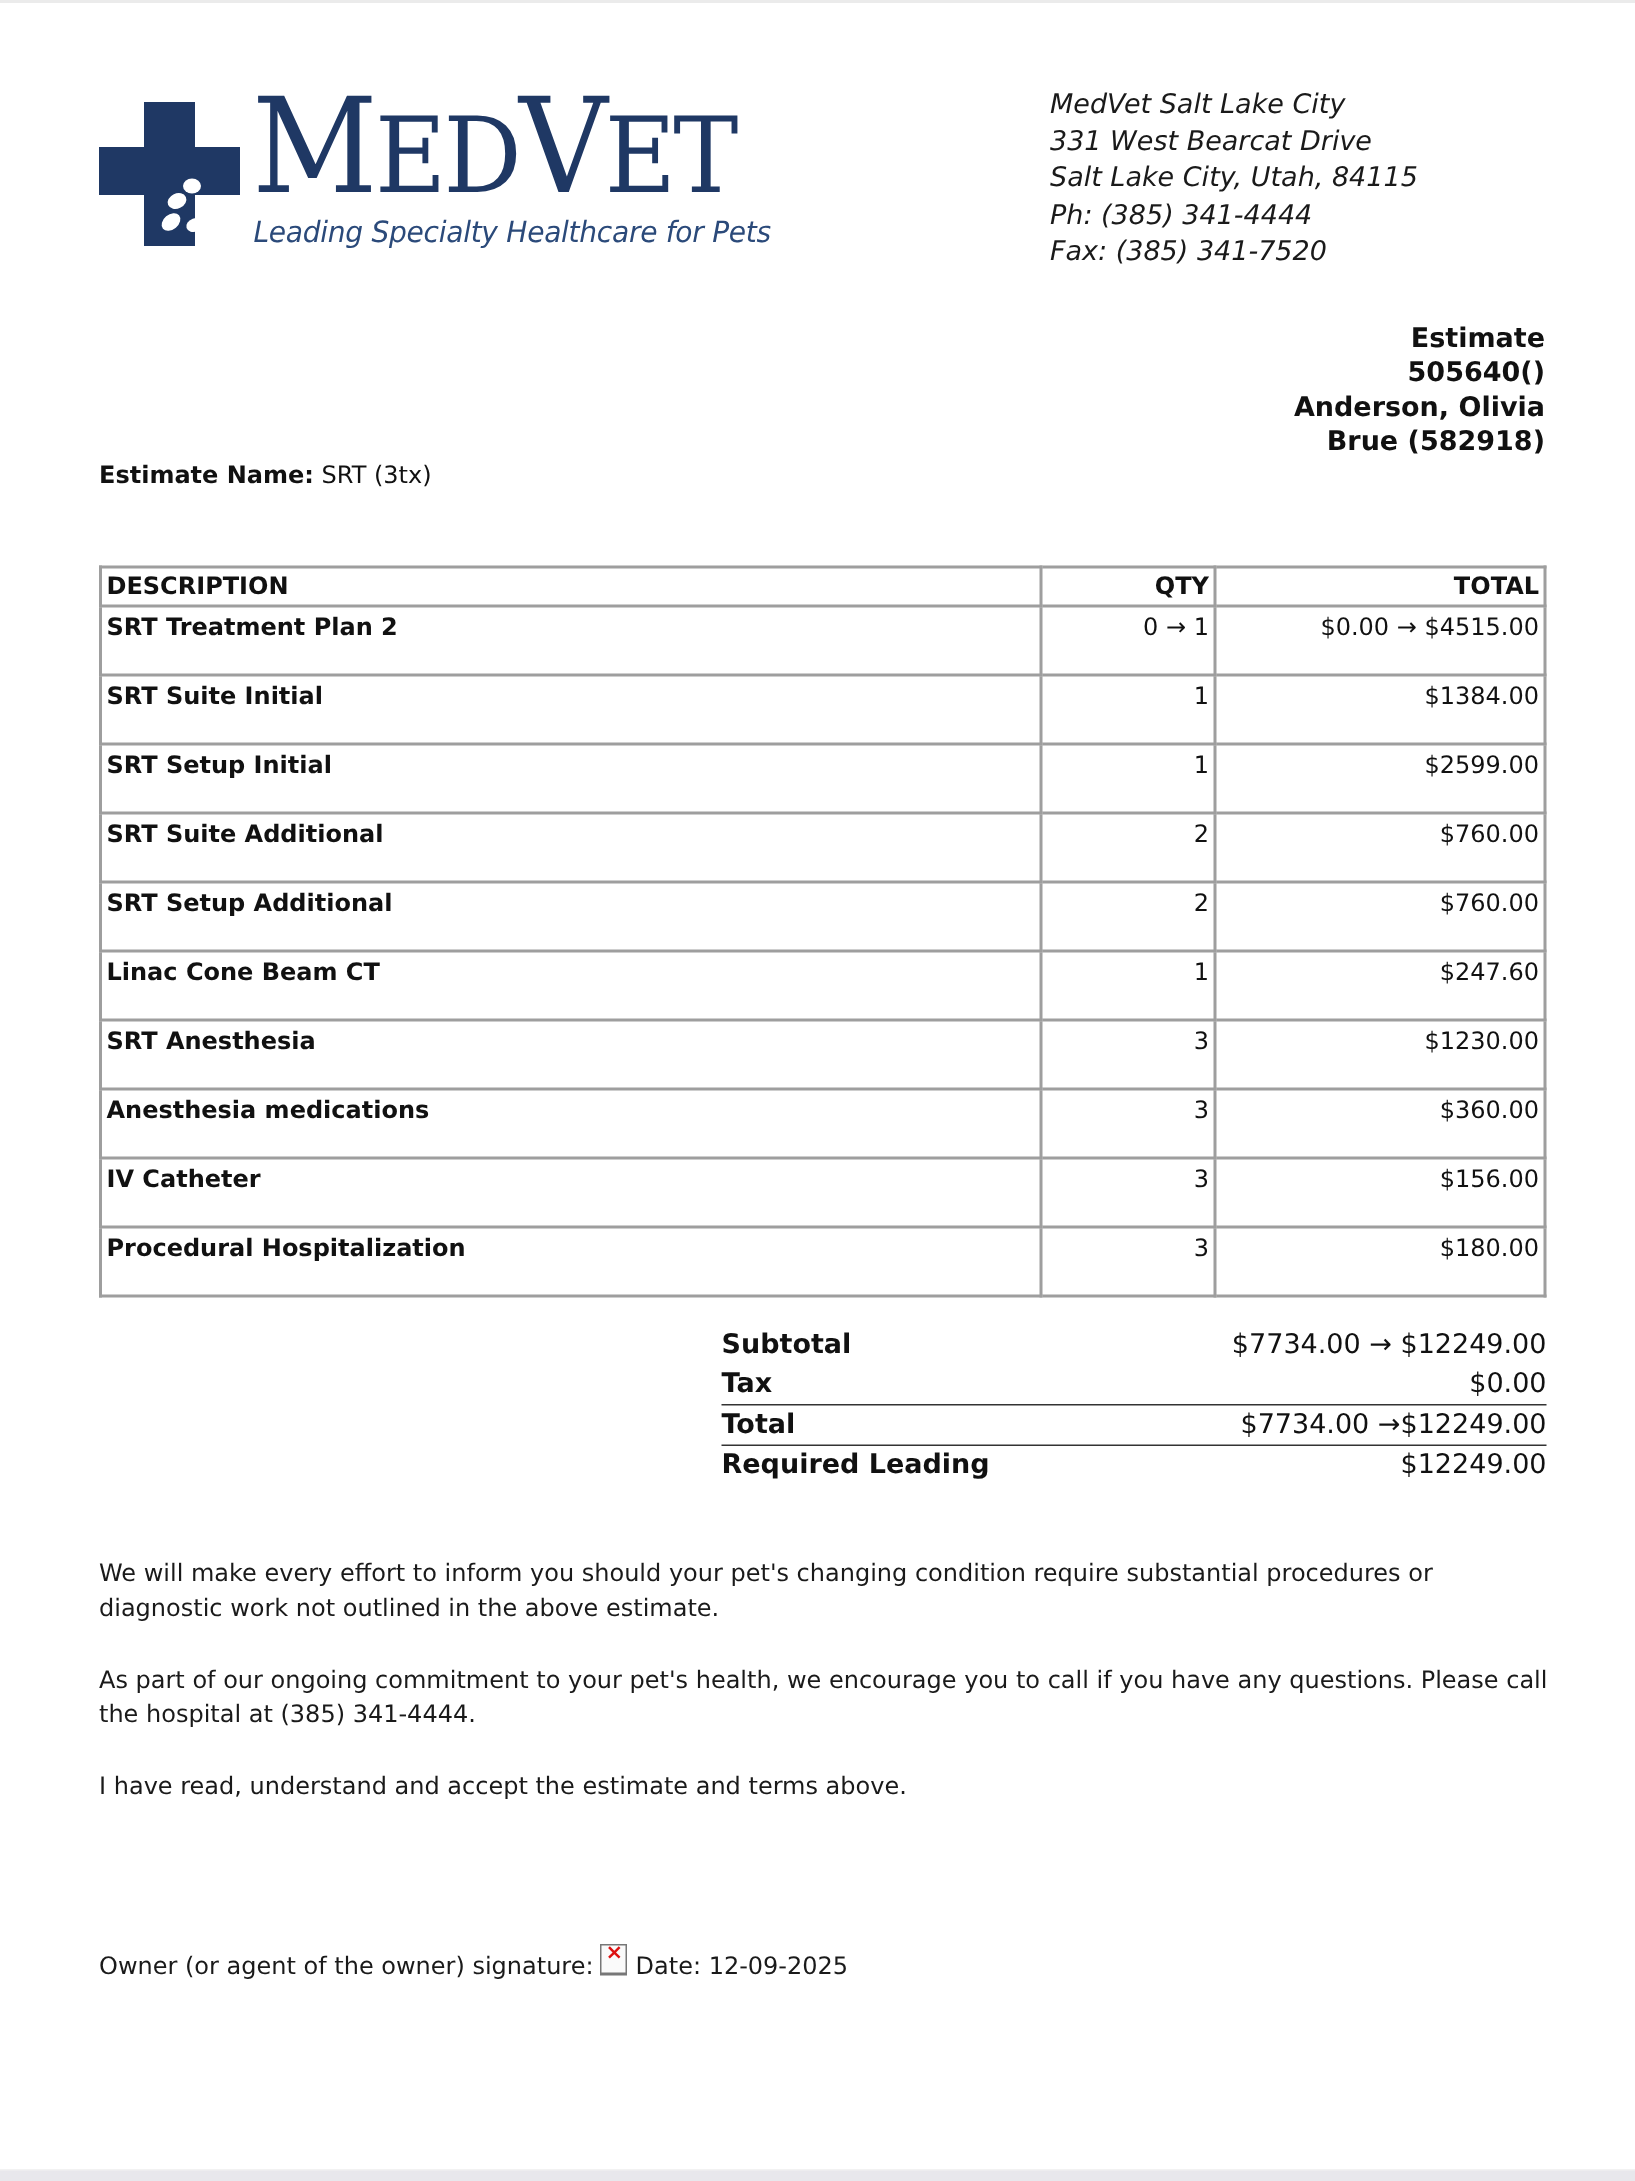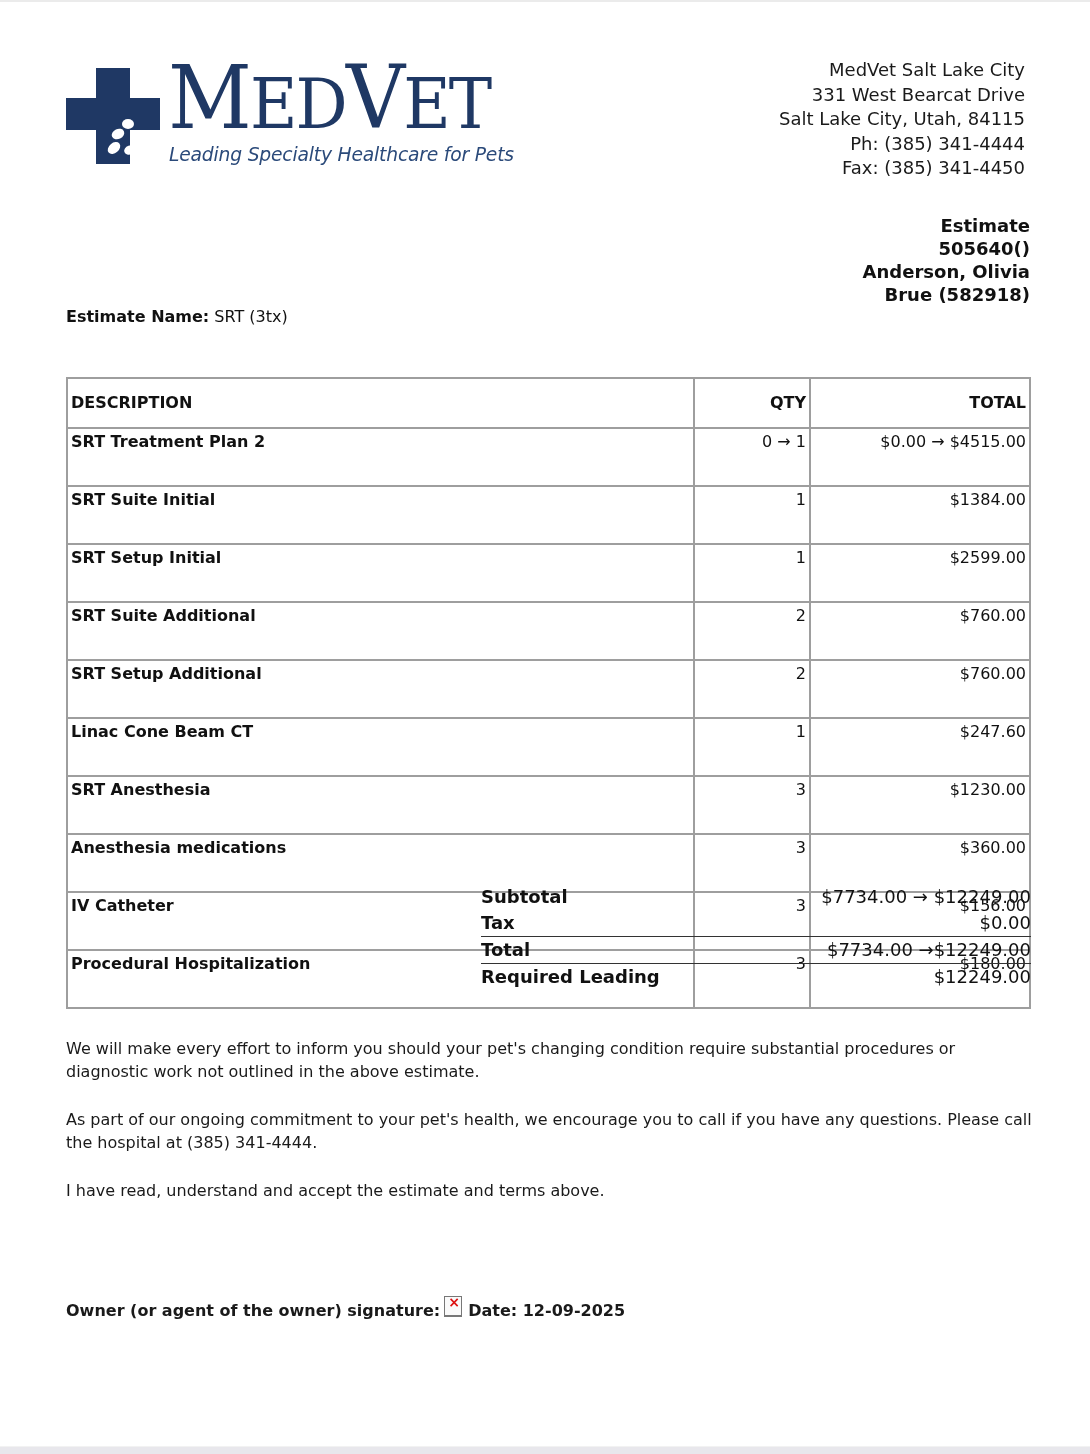--- a/index.html
+++ b/index.html
@@ -21,54 +21,54 @@
   }
   .logo-word .small { font-size: 70px; }
   .logo-tag {
     position: absolute; left: 103px; top: 77px;
     font-family: "DejaVu Sans", sans-serif; font-style: italic; color: #2b4a7a;
     font-size: 19.5px; white-space: nowrap; letter-spacing: -0.2px;
     transform: scaleX(0.96); transform-origin: left top;
   }
 
   
-  .clinic { position: absolute; left: 700px; top: 58px; width: 325px; text-align: right;
-    font-size: 18px; line-height: 24.5px; color: #1a1a1a; }
+  .clinic { position: absolute; left: 700px; top: 58px; width: 325px; text-align: left;
+    font-size: 18px; line-height: 24.5px; color: #1a1a1a; font-style: italic; }
   .clinic div { white-space: nowrap; }
 
   
   .meta { position: absolute; right: 60px; top: 214px; text-align: right;
     font-weight: bold; font-size: 18px; line-height: 23px; color: #111; }
   .meta div { white-space: nowrap; }
 
   .estimate-name { position: absolute; left: 66px; top: 307px; font-size: 16px; white-space: nowrap; }
   .estimate-name b { font-weight: bold; }
 
   
   table.items {
     position: absolute; left: 66px; top: 377px; width: 965px;
     border-collapse: collapse; font-size: 16px;
   }
-  table.items th, table.items td { border: 2px solid #9e9e9e; padding: 12px 3px; vertical-align: top; }
+  table.items th, table.items td { border: 2px solid #9e9e9e; padding: 0 3px; vertical-align: top; }
   table.items th { height: 24px; font-weight: bold; text-align: left; line-height: 24px; }
   table.items th.qty, table.items td.qty { text-align: right; width: 108px; }
   table.items th.total, table.items td.total { text-align: right; width: 212px; }
   table.items td { height: 44px; line-height: 26px; padding-top: 0; }
   table.items td.desc { font-weight: bold; }
 
   
   .totals { position: absolute; left: 481px; top: 884px; width: 550px; font-size: 18px; text-align: center; }
   .totals .row { display: flex; justify-content: space-between; height: 26px; line-height: 26px; }
   .totals .row .lbl { font-weight: bold; }
   .totals .row.bordered { border-top: 1.5px solid #333; }
 
   
   .disclaimer { position: absolute; left: 66px; top: 1037px; width: 970px; font-size: 16px; line-height: 23px; color: #1a1a1a; }
   .disclaimer p { margin: 0 0 25px 0; }
-  .sig { position: absolute; left: 66px; top: 1300px; font-size: 16px; color: #1a1a1a; white-space: nowrap; display: flex; align-items: center; font-weight: bold; }
+  .sig { position: absolute; left: 66px; top: 1300px; font-size: 16px; color: #1a1a1a; white-space: nowrap; display: flex; align-items: center; }
   .broken-img { display: inline-block; width: 16px; height: 18px; border: 1px solid #777; border-bottom-width: 2px; position: relative; margin: 0 6px 0 4px; top: -4px; background: #fafafa; }
   .broken-img::after { content: "×"; position: absolute; left: 3px; top: -3px; color: #d11; font-size: 14px; font-weight: bold; }
 </style>
 </head>
 <body>
 
 <div class="top-edge"></div>
 
 <div class="logo">
   <svg class="logo-cross" viewBox="0 0 94 96">
@@ -81,21 +81,21 @@
   </svg>
   <div class="logo-word"><span>M</span><span class="small">ED</span><span>V</span><span class="small">ET</span></div>
   <div class="logo-tag">Leading Specialty Healthcare for Pets</div>
 </div>
 
 <div class="clinic">
   <div>MedVet Salt Lake City</div>
   <div>331 West Bearcat Drive</div>
   <div>Salt Lake City, Utah, 84115</div>
   <div>Ph: (385) 341-4444</div>
-  <div>Fax: (385) 341-4450</div>
+  <div>Fax: (385) 341-7520</div>
 </div>
 
 <div class="meta">
   <div>Estimate</div>
   <div>505640()</div>
   <div>Anderson, Olivia</div>
   <div>Brue (582918)</div>
 </div>
 
 <div class="estimate-name">

